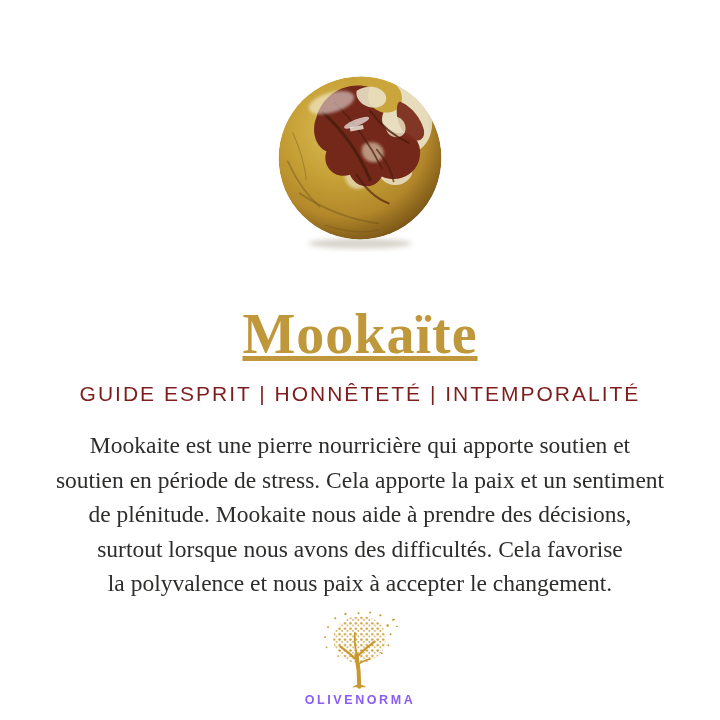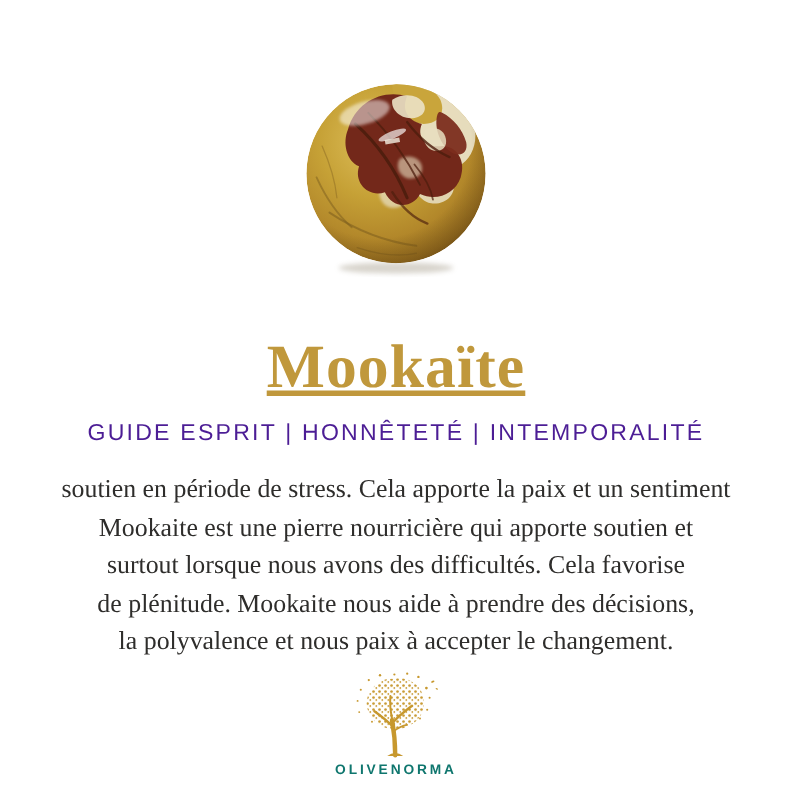--- a/index.html
+++ b/index.html
@@ -12,37 +12,37 @@
   .page-title{
     margin:54px 0 0 0;
     font-family:"Liberation Serif",serif;
     font-size:56px;line-height:1;font-weight:700;
     letter-spacing:1px;color:#c0983c;text-decoration:underline;
   }
   .subtitle{
     margin-top:20px;
     font-family:"Liberation Sans",sans-serif;
     font-size:21px;font-weight:400;letter-spacing:2px;
-    color:#4c1d95;white-space:nowrap;
+    color:#7f1d1d;white-space:nowrap;
   }
   .description{
     margin-top:22px;
     font-size:23.5px;line-height:34.5px;color:#2e2d2b;
     text-align:center;width:720px;
   }
   .description .line{white-space:nowrap;}
   .brand{
     margin-top:10px;
     display:flex;flex-direction:column;align-items:center;
   }
   .brand-name{
     margin-top:2px;
     font-family:"Liberation Sans",sans-serif;
     font-size:12.5px;font-weight:700;letter-spacing:2.6px;
-    color:#0f766e;
+    color:#8b5cf6;
   }
 </style>
 </head>
 <body>
 
 <div class="stone-wrap">
   
   <svg width="168" height="178" viewBox="0 0 200 212" aria-hidden="true">
     <defs>
       <radialGradient id="baseG" cx="38%" cy="32%" r="78%">
@@ -108,24 +108,24 @@
       <circle cx="100" cy="100" r="97" fill="url(#shadeG)"></circle>
     </g>
   </svg>
 </div>
 
 <h1 class="page-title">Mookaïte</h1>
 
 <div class="subtitle">GUIDE ESPRIT | HONNÊTETÉ | INTEMPORALITÉ</div>
 
 <div class="description">
+  <div class="line">Mookaite est une pierre nourricière qui apporte soutien et</div>
   <div class="line">soutien en période de stress. Cela apporte la paix et un sentiment</div>
-  <div class="line">Mookaite est une pierre nourricière qui apporte soutien et</div>
+  <div class="line">de plénitude. Mookaite nous aide à prendre des décisions,</div>
   <div class="line">surtout lorsque nous avons des difficultés. Cela favorise</div>
-  <div class="line">de plénitude. Mookaite nous aide à prendre des décisions,</div>
   <div class="line">la polyvalence et nous paix à accepter le changement.</div>
 </div>
 
 <div class="brand">
 
   <svg width="88" height="80" viewBox="0 0 120 110" aria-hidden="true">
     <defs>
       <pattern id="leafDots" width="7.5" height="7.5" patternUnits="userSpaceOnUse">
         <circle cx="1.9" cy="1.9" r="1.65" fill="#c7982e"></circle>
         <circle cx="5.4" cy="4.9" r="1.15" fill="#c7982e"></circle>

